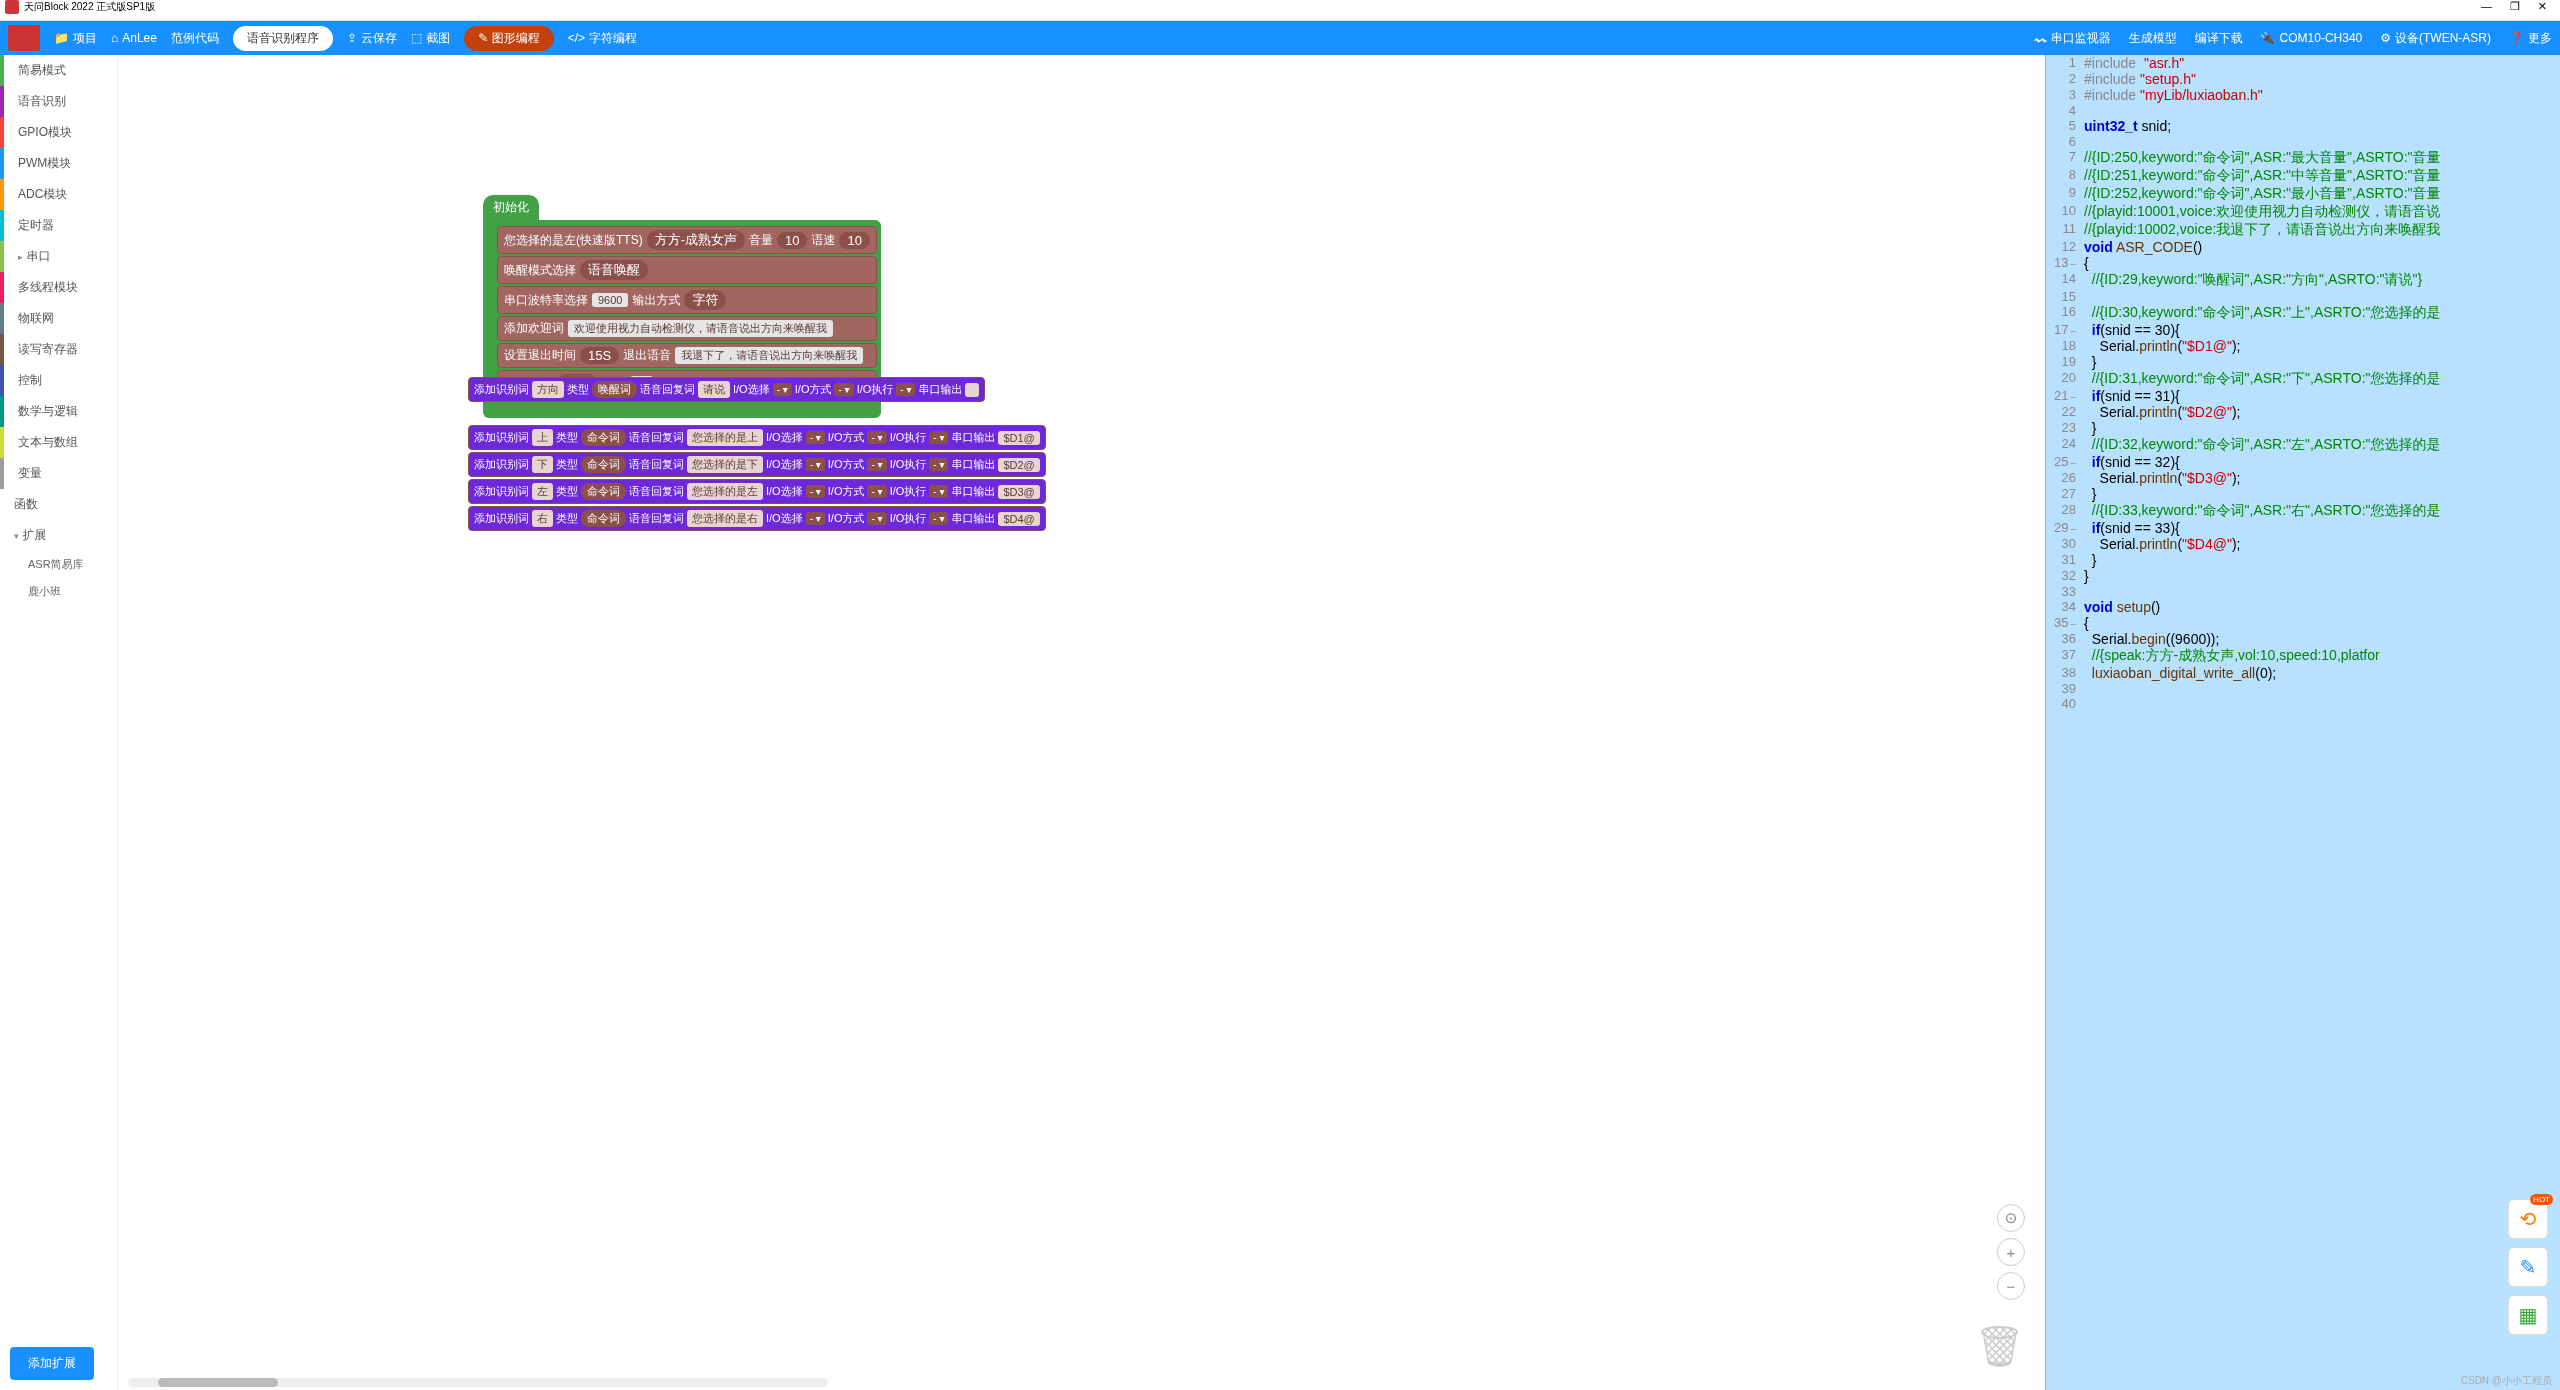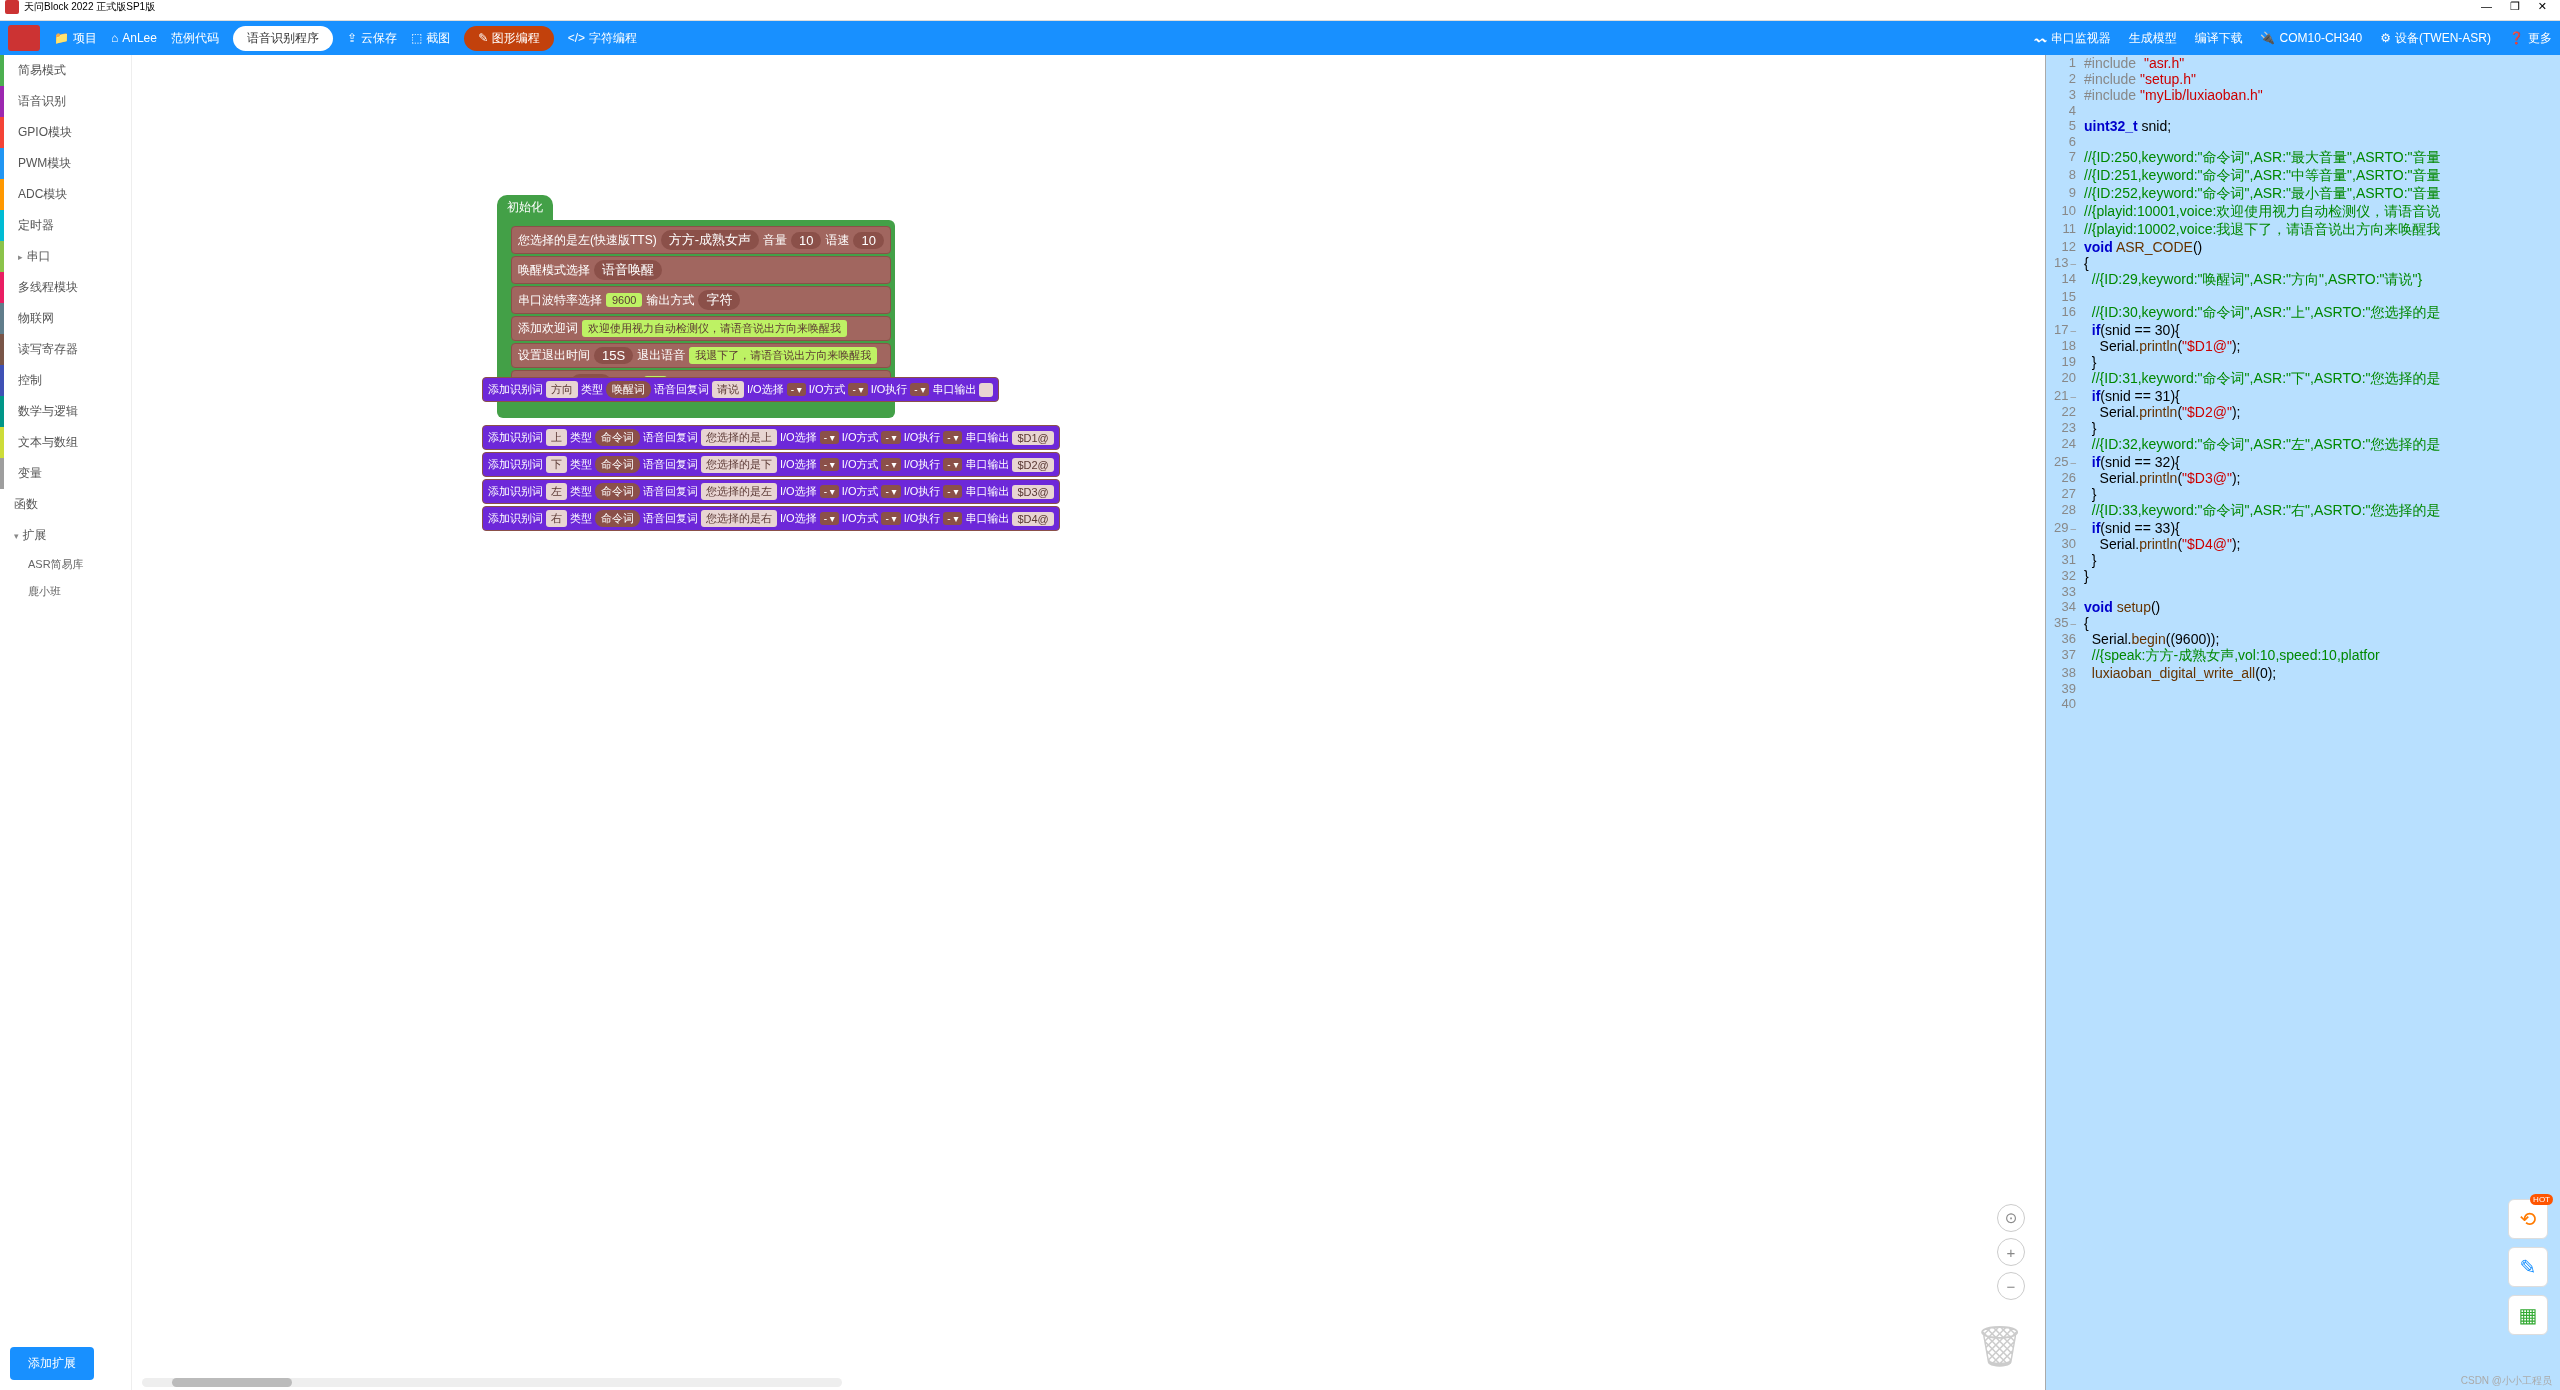--- a/index.html
+++ b/index.html
@@ -8,21 +8,21 @@
 .titlebar .tlogo { width: 14px; height: 14px; background:#c33; border-radius:2px; margin-right:5px; }
 .titlebar .wincontrols { margin-left: auto; display:flex; gap:18px; font-size:11px; padding-right:8px; }
 .toolbar { height: 34px; background: #1890ff; display:flex; align-items:center; color:#fff; font-size:12px; padding:0 8px; gap:14px; }
 .toolbar .logo2 { width:32px; height:26px; background:#c33; border-radius:3px; }
 .toolbar .titem { display:flex; align-items:center; gap:4px; cursor:pointer; white-space:nowrap; }
 .toolbar .pill { background:#fff; color:#333; border-radius:14px; padding:4px 14px; }
 .toolbar .pill.orange { background:#c2410c; color:#fff; }
 .toolbar .spacer { flex:1; }
 .toolbar .right { display:flex; align-items:center; gap:18px; }
 .main { display:flex; height: calc(1390px - 55px); position:relative; }
-.sidebar { width:132px; background:#fff; border-right:1px solid #eee; font-size:12px; position:relative; }
+.sidebar { width:118px; background:#fff; border-right:1px solid #eee; font-size:12px; position:relative; }
 .sidebar .sitem { padding:7px 10px 7px 14px; cursor:pointer; color:#555; display:flex; align-items:center; }
 .sidebar .sitem.stripe0{ border-left:4px solid #4caf50; }
 .sidebar .sitem.stripe1{ border-left:4px solid #9c27b0; }
 .sidebar .sitem.stripe2{ border-left:4px solid #f44336; }
 .sidebar .sitem.stripe3{ border-left:4px solid #2196f3; }
 .sidebar .sitem.stripe4{ border-left:4px solid #ff9800; }
 .sidebar .sitem.stripe5{ border-left:4px solid #00bcd4; }
 .sidebar .sitem.stripe6{ border-left:4px solid #8bc34a; }
 .sidebar .sitem.stripe7{ border-left:4px solid #e91e63; }
 .sidebar .sitem.stripe8{ border-left:4px solid #607d8b; }
@@ -40,21 +40,21 @@
 .hscroll { position:absolute; bottom:2px; left: 140px; width:550px; height:9px; background:#eee; border-radius:5px; }
 .hscroll::after{content:""; position:absolute; left:30px; width:120px; height:9px; background:#bbb; border-radius:5px;}
 .trash { position:absolute; right:20px; bottom:20px; font-size:40px; color:#ccc; cursor:pointer; }
 .zoomctl { position:absolute; right:20px; bottom:90px; display:flex; flex-direction:column; gap:6px; }
 .zoomctl .zbtn { width:28px; height:28px; border:1px solid #ccc; border-radius:50%; display:flex; align-items:center; justify-content:center; font-size:15px; color:#888; background:#fff; cursor:pointer; }
 .blockgroup { position:absolute; font-size:12px; }
 .initblock { left:365px; top:140px; }
 .init-hat { background:#43a047; color:#fff; padding:4px 10px; border-radius:10px 10px 0 0; display:inline-block; }
 .init-body { background:#43a047; padding:4px 4px 18px 14px; border-radius:0 6px 6px 6px; }
 .purple { background:#a1665f; color:#fff; padding:3px 6px; border-radius:4px; margin:2px 0; display:flex; align-items:center; gap:4px; white-space:nowrap; border:1px solid #8b5049; }
-.purple .slot { background:#bef264; color:#5a3833; border-radius:3px; padding:1px 6px; font-size:11px; }
+.purple .slot { background:#e5e5e5; color:#5a3833; border-radius:3px; padding:1px 6px; font-size:11px; }
 .purple .slotd { background:#8b5049; color:#fff; border-radius:10px; padding:1px 8px; font-size:13px; }
 .recrow { background:#6d28d9; color:#fff; padding:3px 5px; border-radius:4px; margin:2px 0; display:flex; align-items:center; gap:3px; white-space:nowrap; border:1px solid #8b5049; font-size:11px; }
 .recrow .s { background:#e8d5d2; color:#5a3833; border-radius:3px; padding:1px 5px; }
 .recrow .sd { background:#8b5049; color:#fff; border-radius:8px; padding:1px 6px; }
 .recrow .tiny { background:#8b5049; border-radius:3px; padding:1px 4px; font-size:10px; }
 .codeside { width:515px; background:#b8e0ff; font-family: Consolas,"Courier New",monospace; font-size:14px; overflow:hidden; position:relative; border-left:1px solid #aaa; }
 .codeline { display:flex; white-space:pre; }
 .codeline .ln { width:38px; text-align:right; color:#888; padding-right:8px; background:#b8e0ff; user-select:none; font-size:13px; }
 .codeline .ct { flex:1; }
 .codeline .ct .kw { color:#0000cc; font-weight:bold; }

